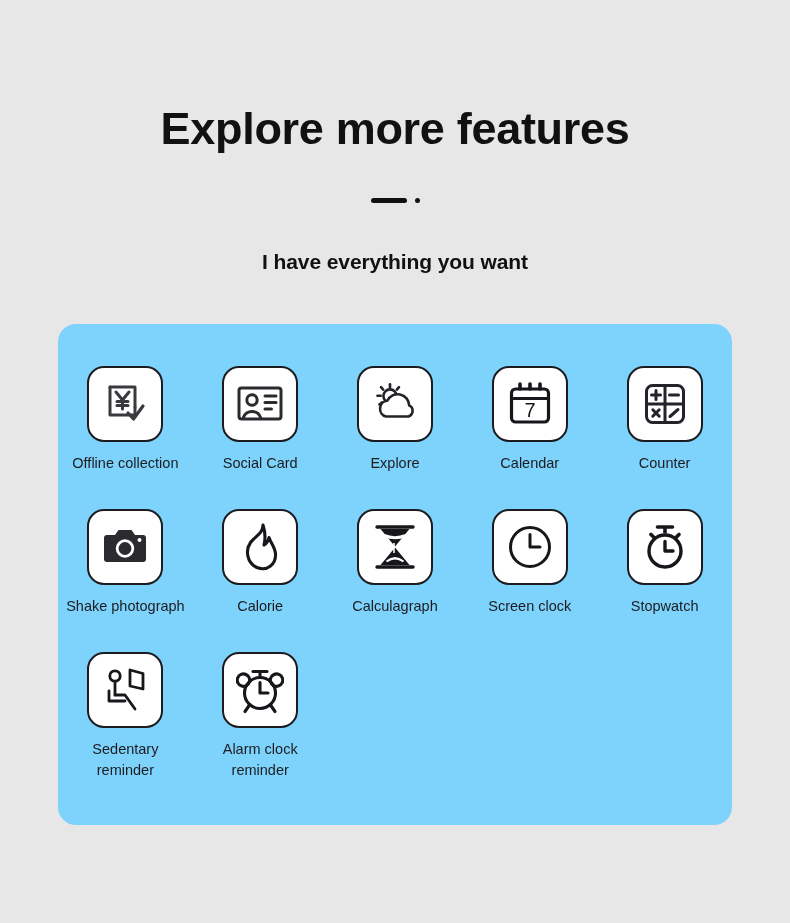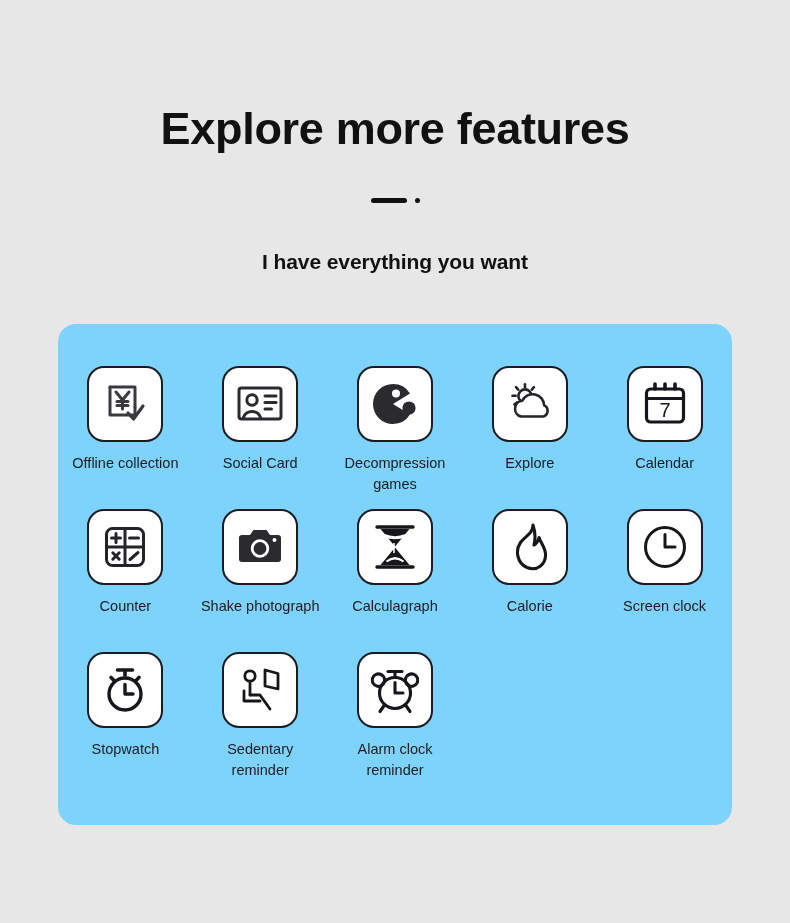--- a/index.html
+++ b/index.html
@@ -161,31 +161,20 @@
             <circle cx="16" cy="16" r="5.2" fill="none" stroke="#2b2b2f" stroke-width="3"></circle>
             <path d="M7.4 33.5 A9.2 9.2 0 0 1 24.6 33.5" fill="none" stroke="#2b2b2f" stroke-width="3" stroke-linecap="round"></path>
             <path d="M29 12 H40" stroke="#2b2b2f" stroke-width="3" stroke-linecap="round"></path>
             <path d="M29 18.5 H40" stroke="#2b2b2f" stroke-width="3" stroke-linecap="round"></path>
             <path d="M29 25 H35.5" stroke="#2b2b2f" stroke-width="3" stroke-linecap="round"></path>
           </svg>
         </div>
         <div class="label">Social Card</div>
       </div>
 
-      <div class="cell">
-        <div class="tile">
-          <svg width="48" height="46" viewBox="0 0 48 46">
-            <path d="M22 3 A20 20 0 1 0 22 43 A20 20 0 0 0 39 33.6 L22 23 L39 12.4 A20 20 0 0 0 22 3 Z" fill="#2b2b2f"></path>
-            <circle cx="25" cy="12.5" r="4" fill="#ffffff"></circle>
-            <circle cx="38" cy="27" r="6.6" fill="#2b2b2f"></circle>
-          </svg>
-        </div>
-        <div class="label">Decompression
-games</div>
-      </div>
 
 
       <div class="cell">
         <div class="tile">
           <svg width="50" height="46" viewBox="0 0 50 46">
             <circle cx="20" cy="15" r="6.6" fill="none" stroke="#23232a" stroke-width="2.6"></circle>
             <path d="M20 3.2 V6.4" stroke="#23232a" stroke-width="2.6" stroke-linecap="round"></path>
             <path d="M11 6.2 L13.2 8.6" stroke="#23232a" stroke-width="2.6" stroke-linecap="round"></path>
             <path d="M29 6.2 L26.8 8.6" stroke="#23232a" stroke-width="2.6" stroke-linecap="round"></path>
             <path d="M7.5 14.8 H10.7" stroke="#23232a" stroke-width="2.6" stroke-linecap="round"></path>
@@ -232,40 +221,40 @@
             <circle cx="24" cy="20.5" r="9.2" fill="#ffffff"></circle>
             <circle cx="24" cy="20.5" r="6.4" fill="#2b2b2f"></circle>
             <circle cx="38.5" cy="12" r="2" fill="#ffffff"></circle>
           </svg>
         </div>
         <div class="label">Shake photograph</div>
       </div>
 
       <div class="cell">
         <div class="tile">
+          <svg width="42" height="48" viewBox="0 0 42 48">
+            <path d="M24 2 C24 11 16 13 11.5 19.5 C6 27.5 8 40 18 44.5 C28 48.5 37 41.5 36.5 31 C36.2 24.5 32 20.5 30 14.5 C29 19 27 21 25 22 C26.5 16 26 8 24 2 Z" fill="none" stroke="#17171b" stroke-width="3.1" stroke-linejoin="round"></path>
+          </svg>
+        </div>
+        <div class="label">Calorie</div>
+      </div>
+
+      <div class="cell">
+        <div class="tile">
           <svg width="46" height="48" viewBox="0 0 46 48">
             <path d="M5 4 H41" stroke="#17171b" stroke-width="3.4" stroke-linecap="round"></path>
             <path d="M5 44 H41" stroke="#17171b" stroke-width="3.4" stroke-linecap="round"></path>
             <path d="M8.5 6 H37.5 L23 23.5 Z" fill="#17171b"></path>
             <path d="M23 24.5 L37.5 42 H8.5 Z" fill="#17171b"></path>
             <path d="M12 12.5 Q23 17 34 12.5" fill="none" stroke="#ffffff" stroke-width="3"></path>
             <path d="M22 20 L22 30" stroke="#ffffff" stroke-width="1.6"></path>
             <path d="M14.5 38.5 Q23 32 31.5 38.5" fill="none" stroke="#ffffff" stroke-width="2.2"></path>
           </svg>
         </div>
         <div class="label">Calculagraph</div>
-      </div>
-
-      <div class="cell">
-        <div class="tile">
-          <svg width="42" height="48" viewBox="0 0 42 48">
-            <path d="M24 2 C24 11 16 13 11.5 19.5 C6 27.5 8 40 18 44.5 C28 48.5 37 41.5 36.5 31 C36.2 24.5 32 20.5 30 14.5 C29 19 27 21 25 22 C26.5 16 26 8 24 2 Z" fill="none" stroke="#17171b" stroke-width="3.1" stroke-linejoin="round"></path>
-          </svg>
-        </div>
-        <div class="label">Calorie</div>
       </div>
 
       <div class="cell">
         <div class="tile">
           <svg width="46" height="46" viewBox="0 0 46 46">
             <circle cx="23" cy="23" r="19.5" fill="none" stroke="#17171b" stroke-width="3"></circle>
             <path d="M23 10.5 V23 H33" fill="none" stroke="#17171b" stroke-width="3" stroke-linecap="round" stroke-linejoin="round"></path>
           </svg>
         </div>
         <div class="label">Screen clock</div>

